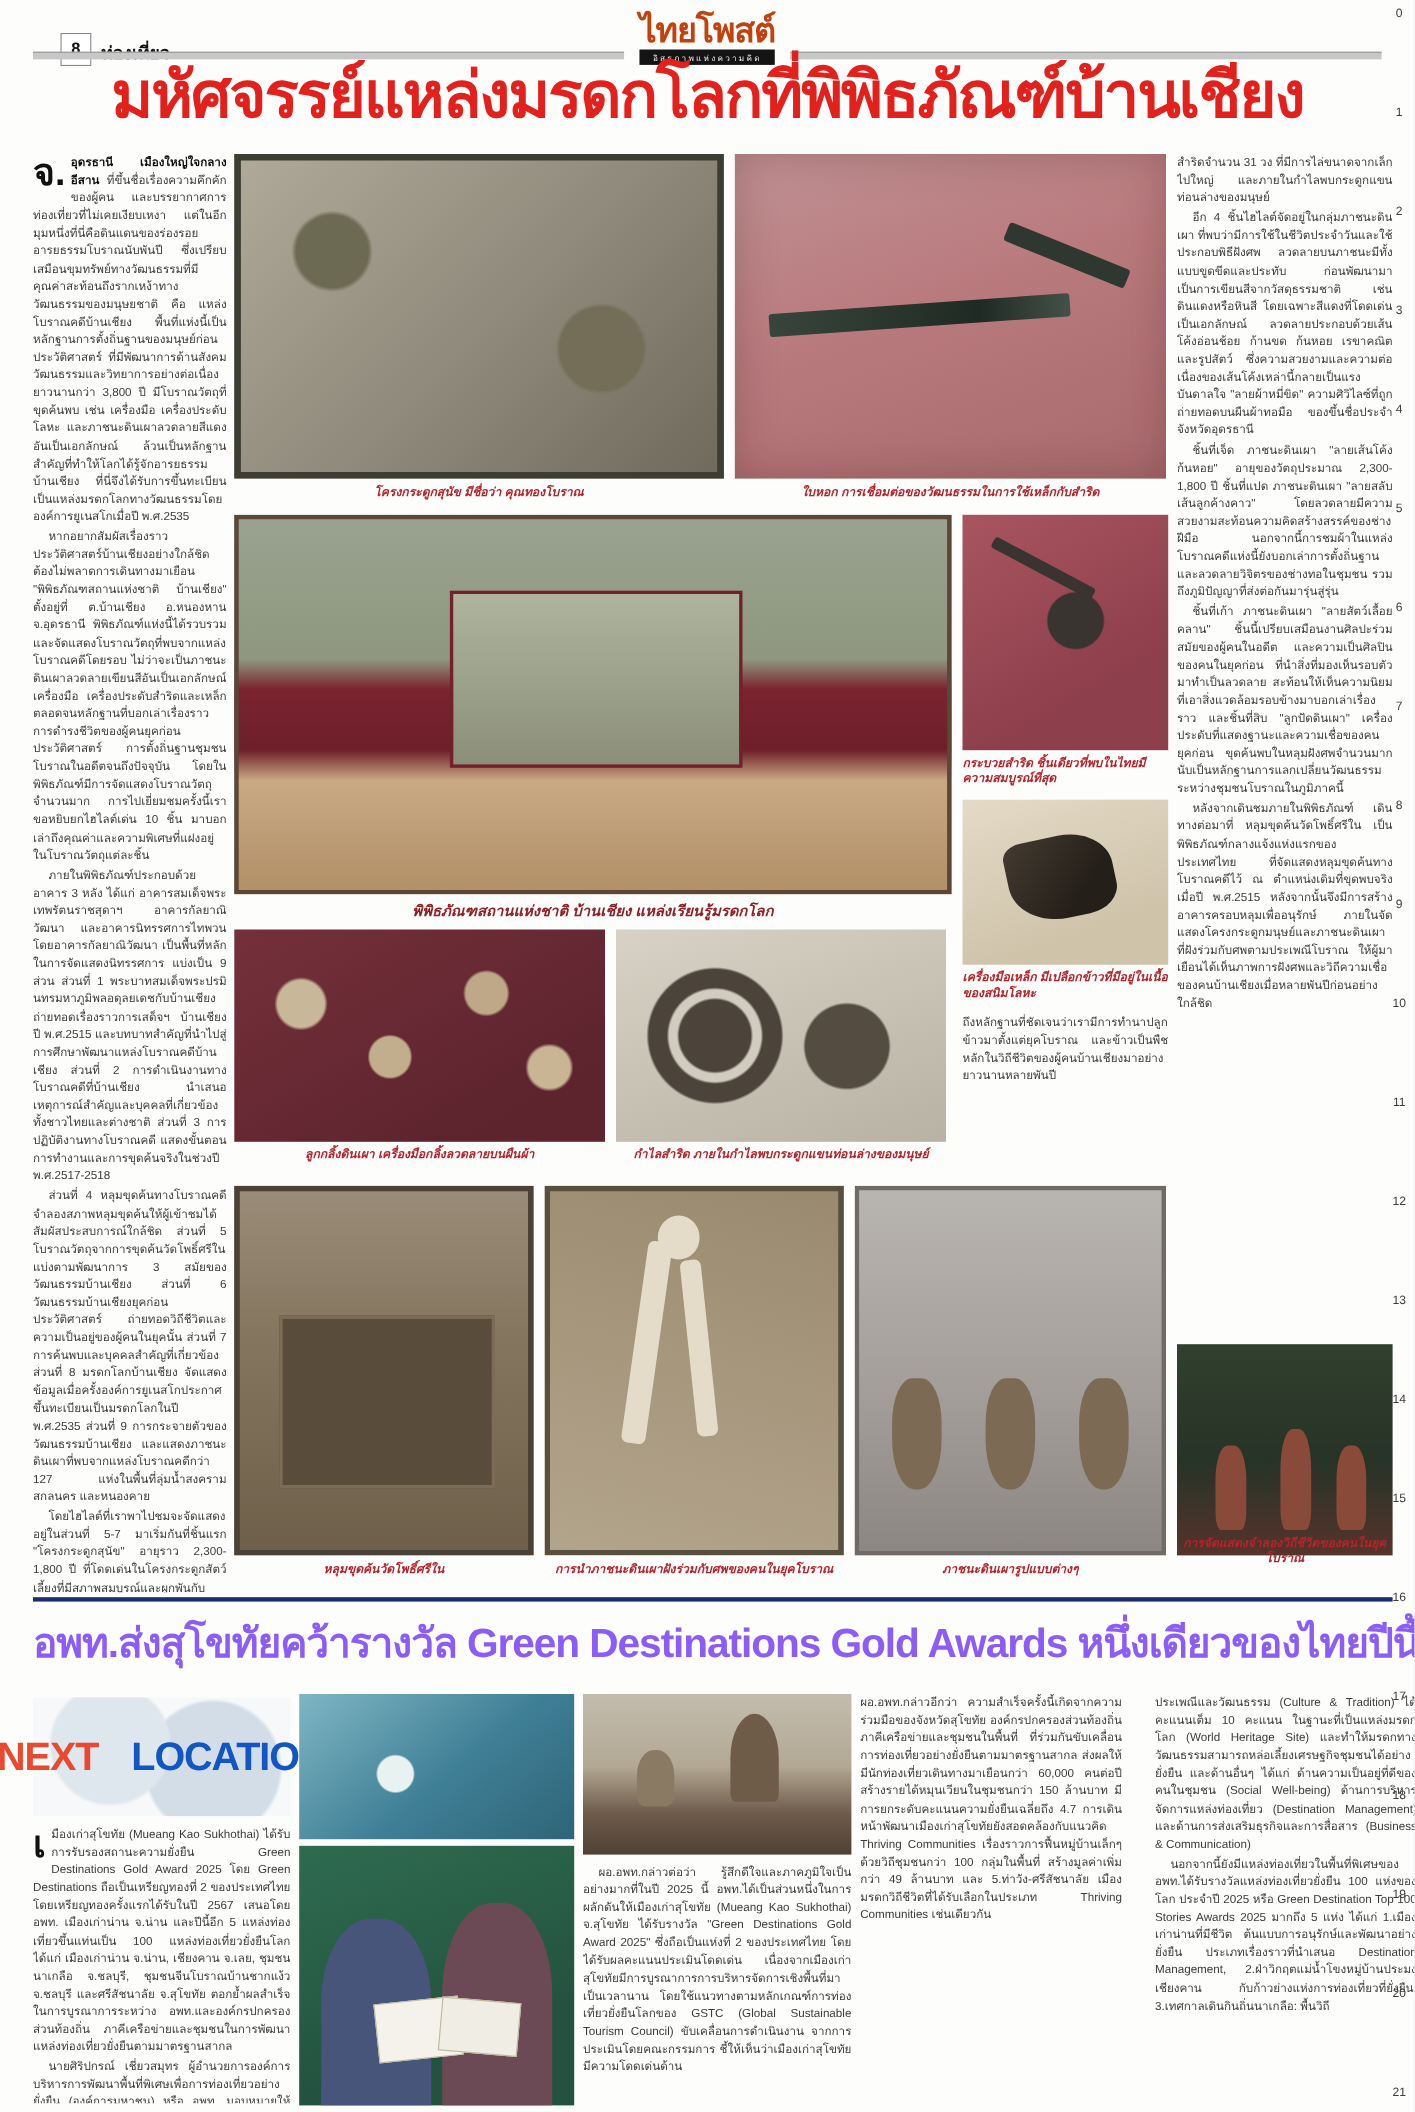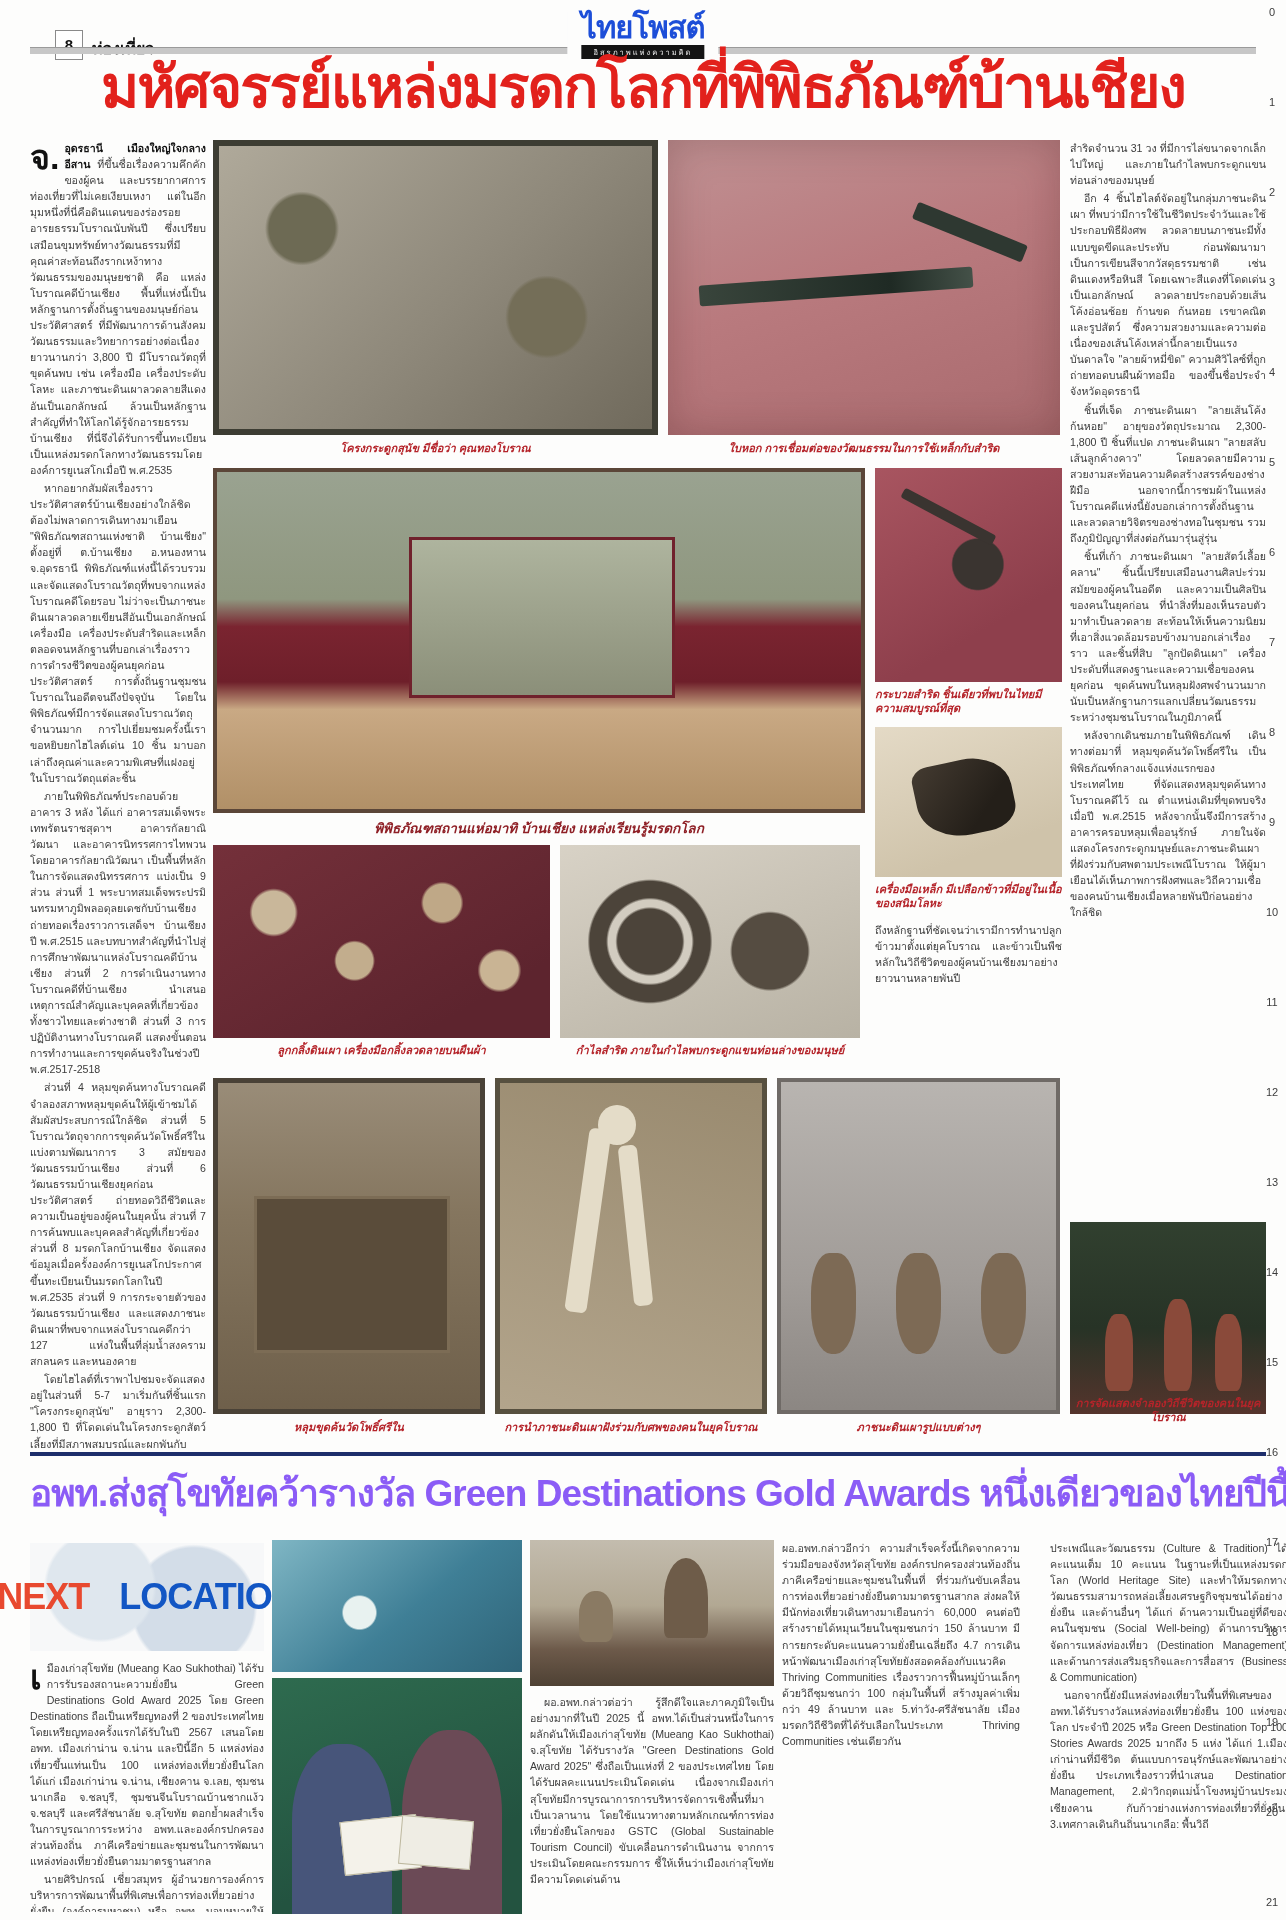--- a/index.html
+++ b/index.html
@@ -7,21 +7,21 @@
          font-family:"Liberation Sans",sans-serif;overflow:hidden;margin:0 auto;color:#3b3b3b;}
   
   .ruler span{position:absolute;right:4px;width:20px;text-align:center;
               font-size:11px;color:#3c3c3c;}
   
   .pagenum-box{position:absolute;left:55px;top:30px;width:26px;height:28px;border:1px solid #8a8a8a;
                background:#fff;font-size:15px;font-weight:bold;color:#111;text-align:center;line-height:28px;}
   .section-name{position:absolute;left:92px;top:36px;font-size:16px;font-weight:bold;color:#111;}
   .head-band{position:absolute;left:30px;top:47px;width:1226px;height:6px;background:#c7c7c7;border-top:1px solid #9a9a9a;}
   .masthead{position:absolute;left:50%;top:12px;transform:translateX(-50%);text-align:center;background:#fdfdfc;padding:0 14px;}
-  .masthead .name{font-size:31px;font-weight:900;color:#1d4ed8;letter-spacing:-1px;line-height:1;}
+  .masthead .name{font-size:31px;font-weight:900;color:#c2410c;letter-spacing:-1px;line-height:1;}
   .masthead .tagline{margin-top:2px;background:#141414;color:#f2f2f2;font-size:7.5px;letter-spacing:2px;padding:1px 4px;}
   
   .headline{position:absolute;left:26px;top:54px;width:1234px;margin:0;text-align:center;
             font-size:58px;line-height:1.15;font-weight:900;color:#e2211c;letter-spacing:-2px;white-space:nowrap;}
   
   .col{position:absolute;font-size:10.6px;line-height:1.52;text-align:justify;color:#3b3b3b;overflow:hidden;}
   .col p{margin:0 0 2px 0;text-indent:14px;}
   .col p.first{text-indent:0;}
   .dropcap{float:left;font-size:34px;line-height:0.9;font-weight:900;color:#111;margin:2px 5px 0 0;}
   .lead{font-weight:bold;color:#111;}
@@ -130,21 +130,21 @@
     <p class="first">สำริดจำนวน 31 วง ที่มีการไล่ขนาดจากเล็กไปใหญ่ และภายในกำไลพบกระดูกแขนท่อนล่างของมนุษย์</p>
     <p>อีก 4 ชิ้นไฮไลต์จัดอยู่ในกลุ่มภาชนะดินเผา ที่พบว่ามีการใช้ในชีวิตประจำวันและใช้ประกอบพิธีฝังศพ ลวดลายบนภาชนะมีทั้งแบบขูดขีดและประทับ ก่อนพัฒนามาเป็นการเขียนสีจากวัสดุธรรมชาติ เช่น ดินแดงหรือหินสี โดยเฉพาะสีแดงที่โดดเด่นเป็นเอกลักษณ์ ลวดลายประกอบด้วยเส้นโค้งอ่อนช้อย ก้านขด ก้นหอย เรขาคณิต และรูปสัตว์ ซึ่งความสวยงามและความต่อเนื่องของเส้นโค้งเหล่านี้กลายเป็นแรงบันดาลใจ "ลายผ้าหมี่ขิด" ความศิวิไลซ์ที่ถูกถ่ายทอดบนผืนผ้าทอมือ ของขึ้นชื่อประจำจังหวัดอุดรธานี</p>
     <p>ชิ้นที่เจ็ด ภาชนะดินเผา "ลายเส้นโค้งก้นหอย" อายุของวัตถุประมาณ 2,300-1,800 ปี ชิ้นที่แปด ภาชนะดินเผา "ลายสลับเส้นลูกค้างคาว" โดยลวดลายมีความสวยงามสะท้อนความคิดสร้างสรรค์ของช่างฝีมือ นอกจากนี้การชมผ้าในแหล่งโบราณคดีแห่งนี้ยังบอกเล่าการตั้งถิ่นฐานและลวดลายวิจิตรของช่างทอในชุมชน รวมถึงภูมิปัญญาที่ส่งต่อกันมารุ่นสู่รุ่น</p>
     <p>ชิ้นที่เก้า ภาชนะดินเผา "ลายสัตว์เลื้อยคลาน" ชิ้นนี้เปรียบเสมือนงานศิลปะร่วมสมัยของผู้คนในอดีต และความเป็นศิลปินของคนในยุคก่อน ที่นำสิ่งที่มองเห็นรอบตัวมาทำเป็นลวดลาย สะท้อนให้เห็นความนิยมที่เอาสิ่งแวดล้อมรอบข้างมาบอกเล่าเรื่องราว และชิ้นที่สิบ "ลูกปัดดินเผา" เครื่องประดับที่แสดงฐานะและความเชื่อของคนยุคก่อน ขุดค้นพบในหลุมฝังศพจำนวนมาก นับเป็นหลักฐานการแลกเปลี่ยนวัฒนธรรมระหว่างชุมชนโบราณในภูมิภาคนี้</p>
     <p>หลังจากเดินชมภายในพิพิธภัณฑ์ เดินทางต่อมาที่ หลุมขุดค้นวัดโพธิ์ศรีใน เป็นพิพิธภัณฑ์กลางแจ้งแห่งแรกของประเทศไทย ที่จัดแสดงหลุมขุดค้นทางโบราณคดีไว้ ณ ตำแหน่งเดิมที่ขุดพบจริงเมื่อปี พ.ศ.2515 หลังจากนั้นจึงมีการสร้างอาคารครอบหลุมเพื่ออนุรักษ์ ภายในจัดแสดงโครงกระดูกมนุษย์และภาชนะดินเผาที่ฝังร่วมกับศพตามประเพณีโบราณ ให้ผู้มาเยือนได้เห็นภาพการฝังศพและวิถีความเชื่อของคนบ้านเชียงเมื่อหลายพันปีก่อนอย่างใกล้ชิด</p>
   </div>
 
   <div class="photo ph-museum" style="left:213px;top:468px;width:652px;height:345px;">
     <div class="mus-case"></div>
   </div>
-  <div class="caption big" style="left:213px;top:820px;width:652px;">พิพิธภัณฑสถานแห่อมาทิ บ้านเชียง แหล่งเรียนรู้มรดกโลก</div>
+  <div class="caption big" style="left:213px;top:820px;width:652px;">พิพิธภัณฑสถานแห่งชาติ บ้านเชียง แหล่งเรียนรู้มรดกโลก</div>
 
   <div class="photo ph-ladle" style="left:875px;top:468px;width:187px;height:214px;">
     <div class="ladle-handle"></div>
   </div>
   <div class="caption" style="left:875px;top:687px;width:187px;text-align:left;">กระบวยสำริด ชิ้นเดียวที่พบในไทยมีความสมบูรณ์ที่สุด</div>
   <div class="photo ph-axe" style="left:875px;top:727px;width:187px;height:150px;">
     <div class="axe-head"></div>
   </div>
   <div class="caption" style="left:875px;top:882px;width:187px;text-align:left;">เครื่องมือเหล็ก มีเปลือกข้าวที่มีอยู่ในเนื้อของสนิมโลหะ</div>
   <div class="col" style="left:875px;top:922px;width:187px;height:150px;">

